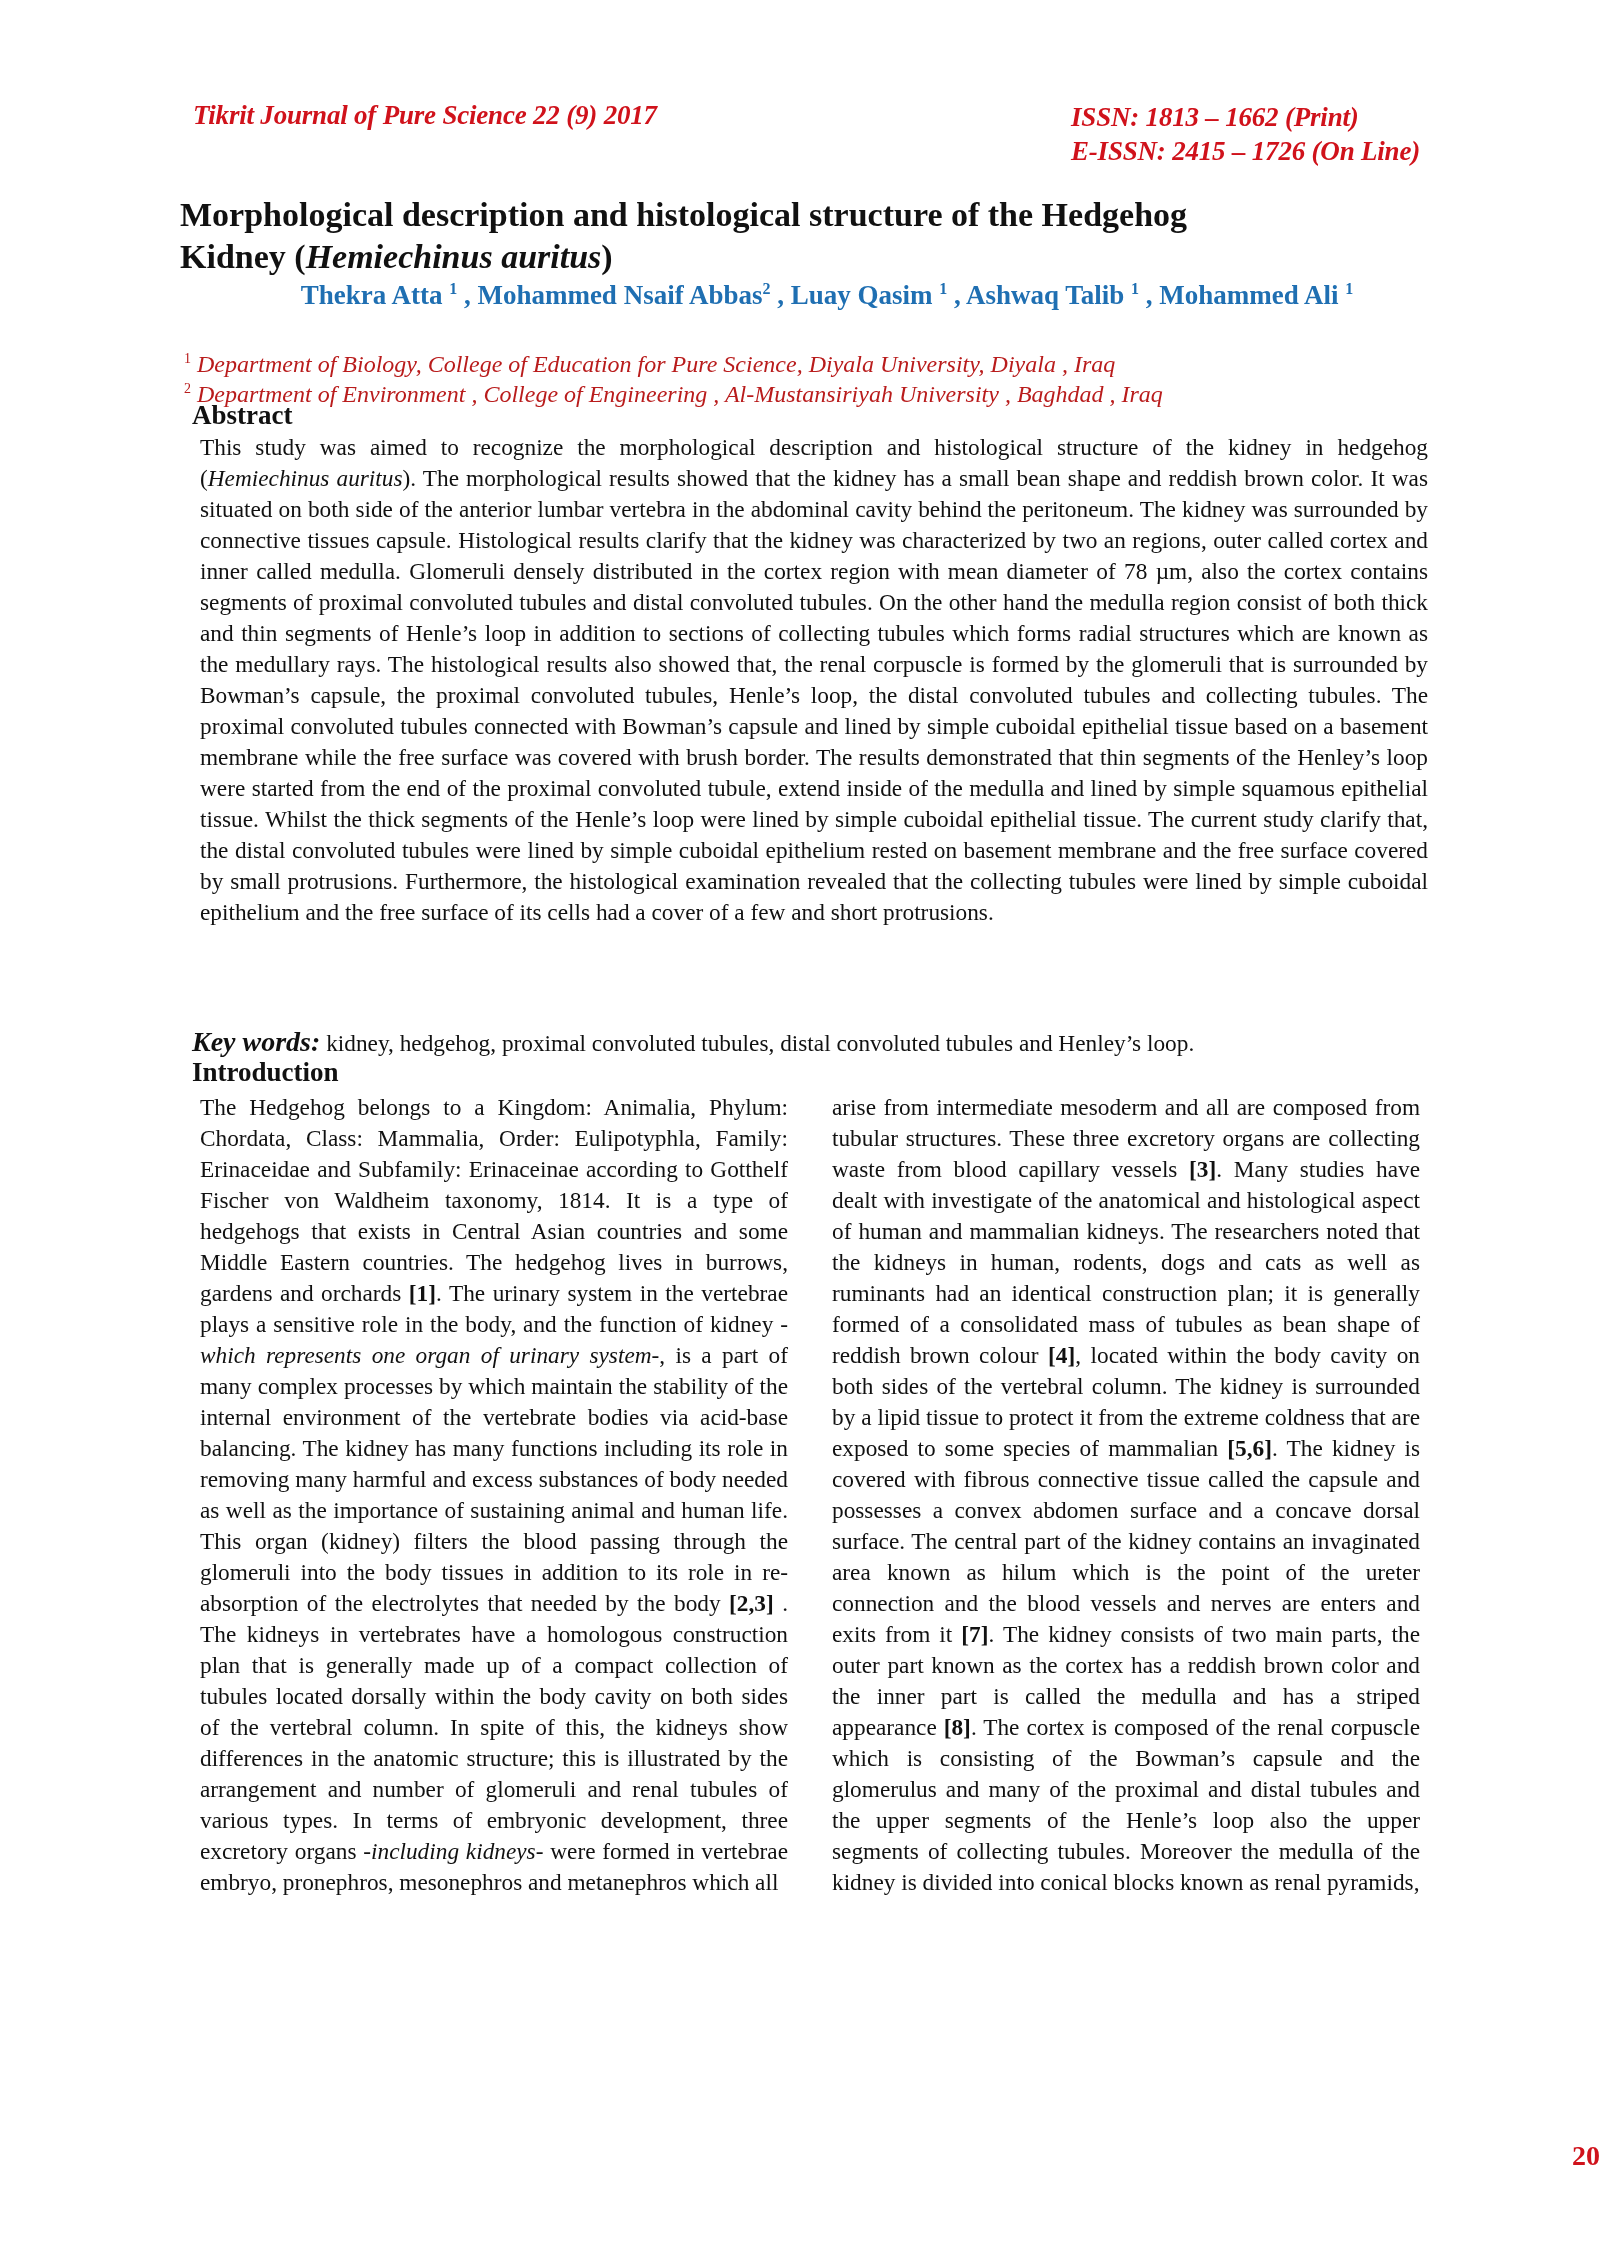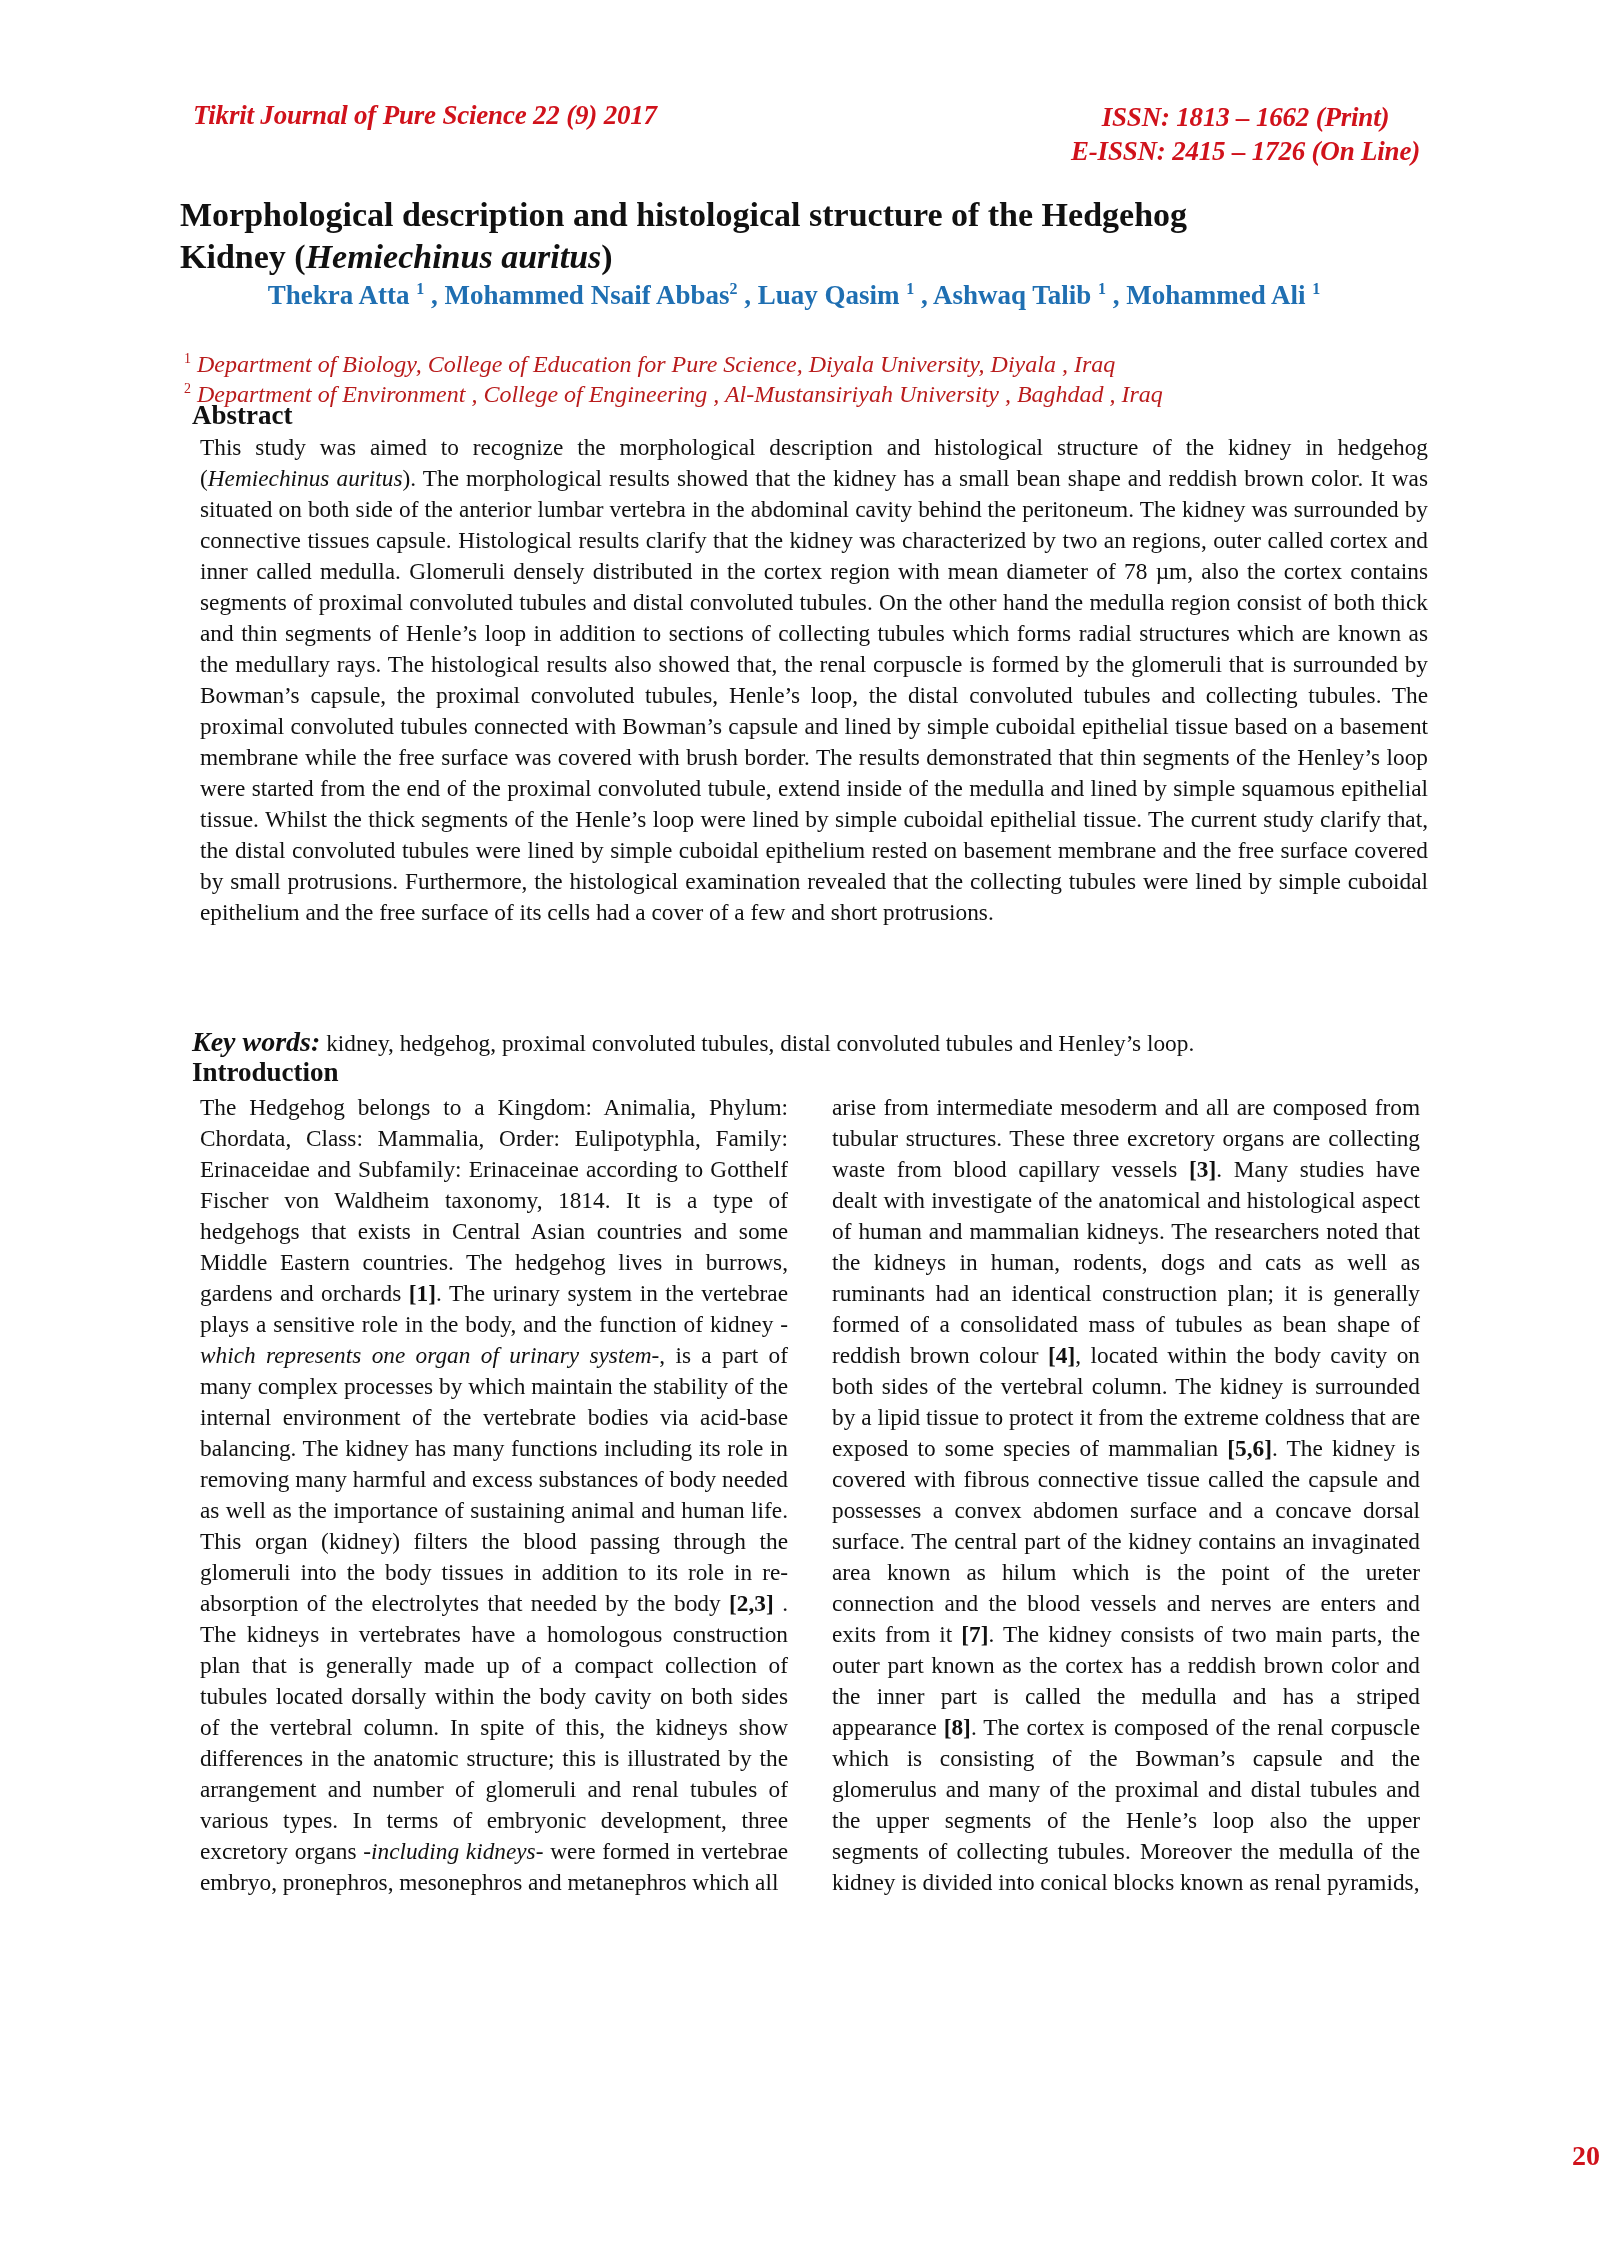--- a/index.html
+++ b/index.html
@@ -2,28 +2,28 @@
 <html><head>
 <meta charset="utf-8">
 <style>
   html, body { margin: 0; padding: 0; background: #ffffff; }
   body { width: 1600px; height: 2263px; position: relative; overflow: hidden;
          font-family: "Liberation Serif", "DejaVu Serif", serif; color: #111; }
   .page { position: absolute; left: 0; top: 0; width: 1600px; height: 2263px; }
 
   .hdr-left { position: absolute; left: 193px; top: 100px; font-size: 27px; font-weight: bold;
               font-style: italic; color: #d0121b; letter-spacing: -0.2px; }
-  .hdr-right { position: absolute; right: 180px; top: 100px; text-align: center; font-size: 27px;
+  .hdr-right { position: absolute; right: 180px; top: 100px; text-align: left; font-size: 27px;
                font-weight: bold; font-style: italic; color: #d0121b; line-height: 34px; letter-spacing: -0.2px; }
 
   .title { position: absolute; left: 180px; width: 1260px; top: 194px; text-align: left;
            font-size: 34px; font-weight: bold; line-height: 42px; color: #111; }
   .title .sp { font-style: italic; }
 
-  .authors { position: absolute; left: 164px; width: 1260px; top: 279px; text-align: center;
+  .authors { position: absolute; left: 197px; width: 1260px; top: 279px; text-align: center;
              font-size: 27px; font-weight: bold; color: #1f6fb2; line-height: 32px; }
   .authors sup { font-size: 16px; vertical-align: 10px; line-height: 0; }
 
   .affil { position: absolute; left: 184px; font-size: 24px; font-style: italic; color: #b91c1c; line-height: 30px; margin-top: 36px; }
   .affil sup { font-size: 14px; vertical-align: 9px; line-height: 0; font-style: normal; }
   .affil1 { top: 313px; }
   .affil2 { top: 343px; }
 
   .abs-head { position: absolute; left: 192px; top: 400px; font-size: 27px; font-weight: bold; }
   .abstract { position: absolute; left: 200px; width: 1228px; top: 432px; font-size: 23.3px;

